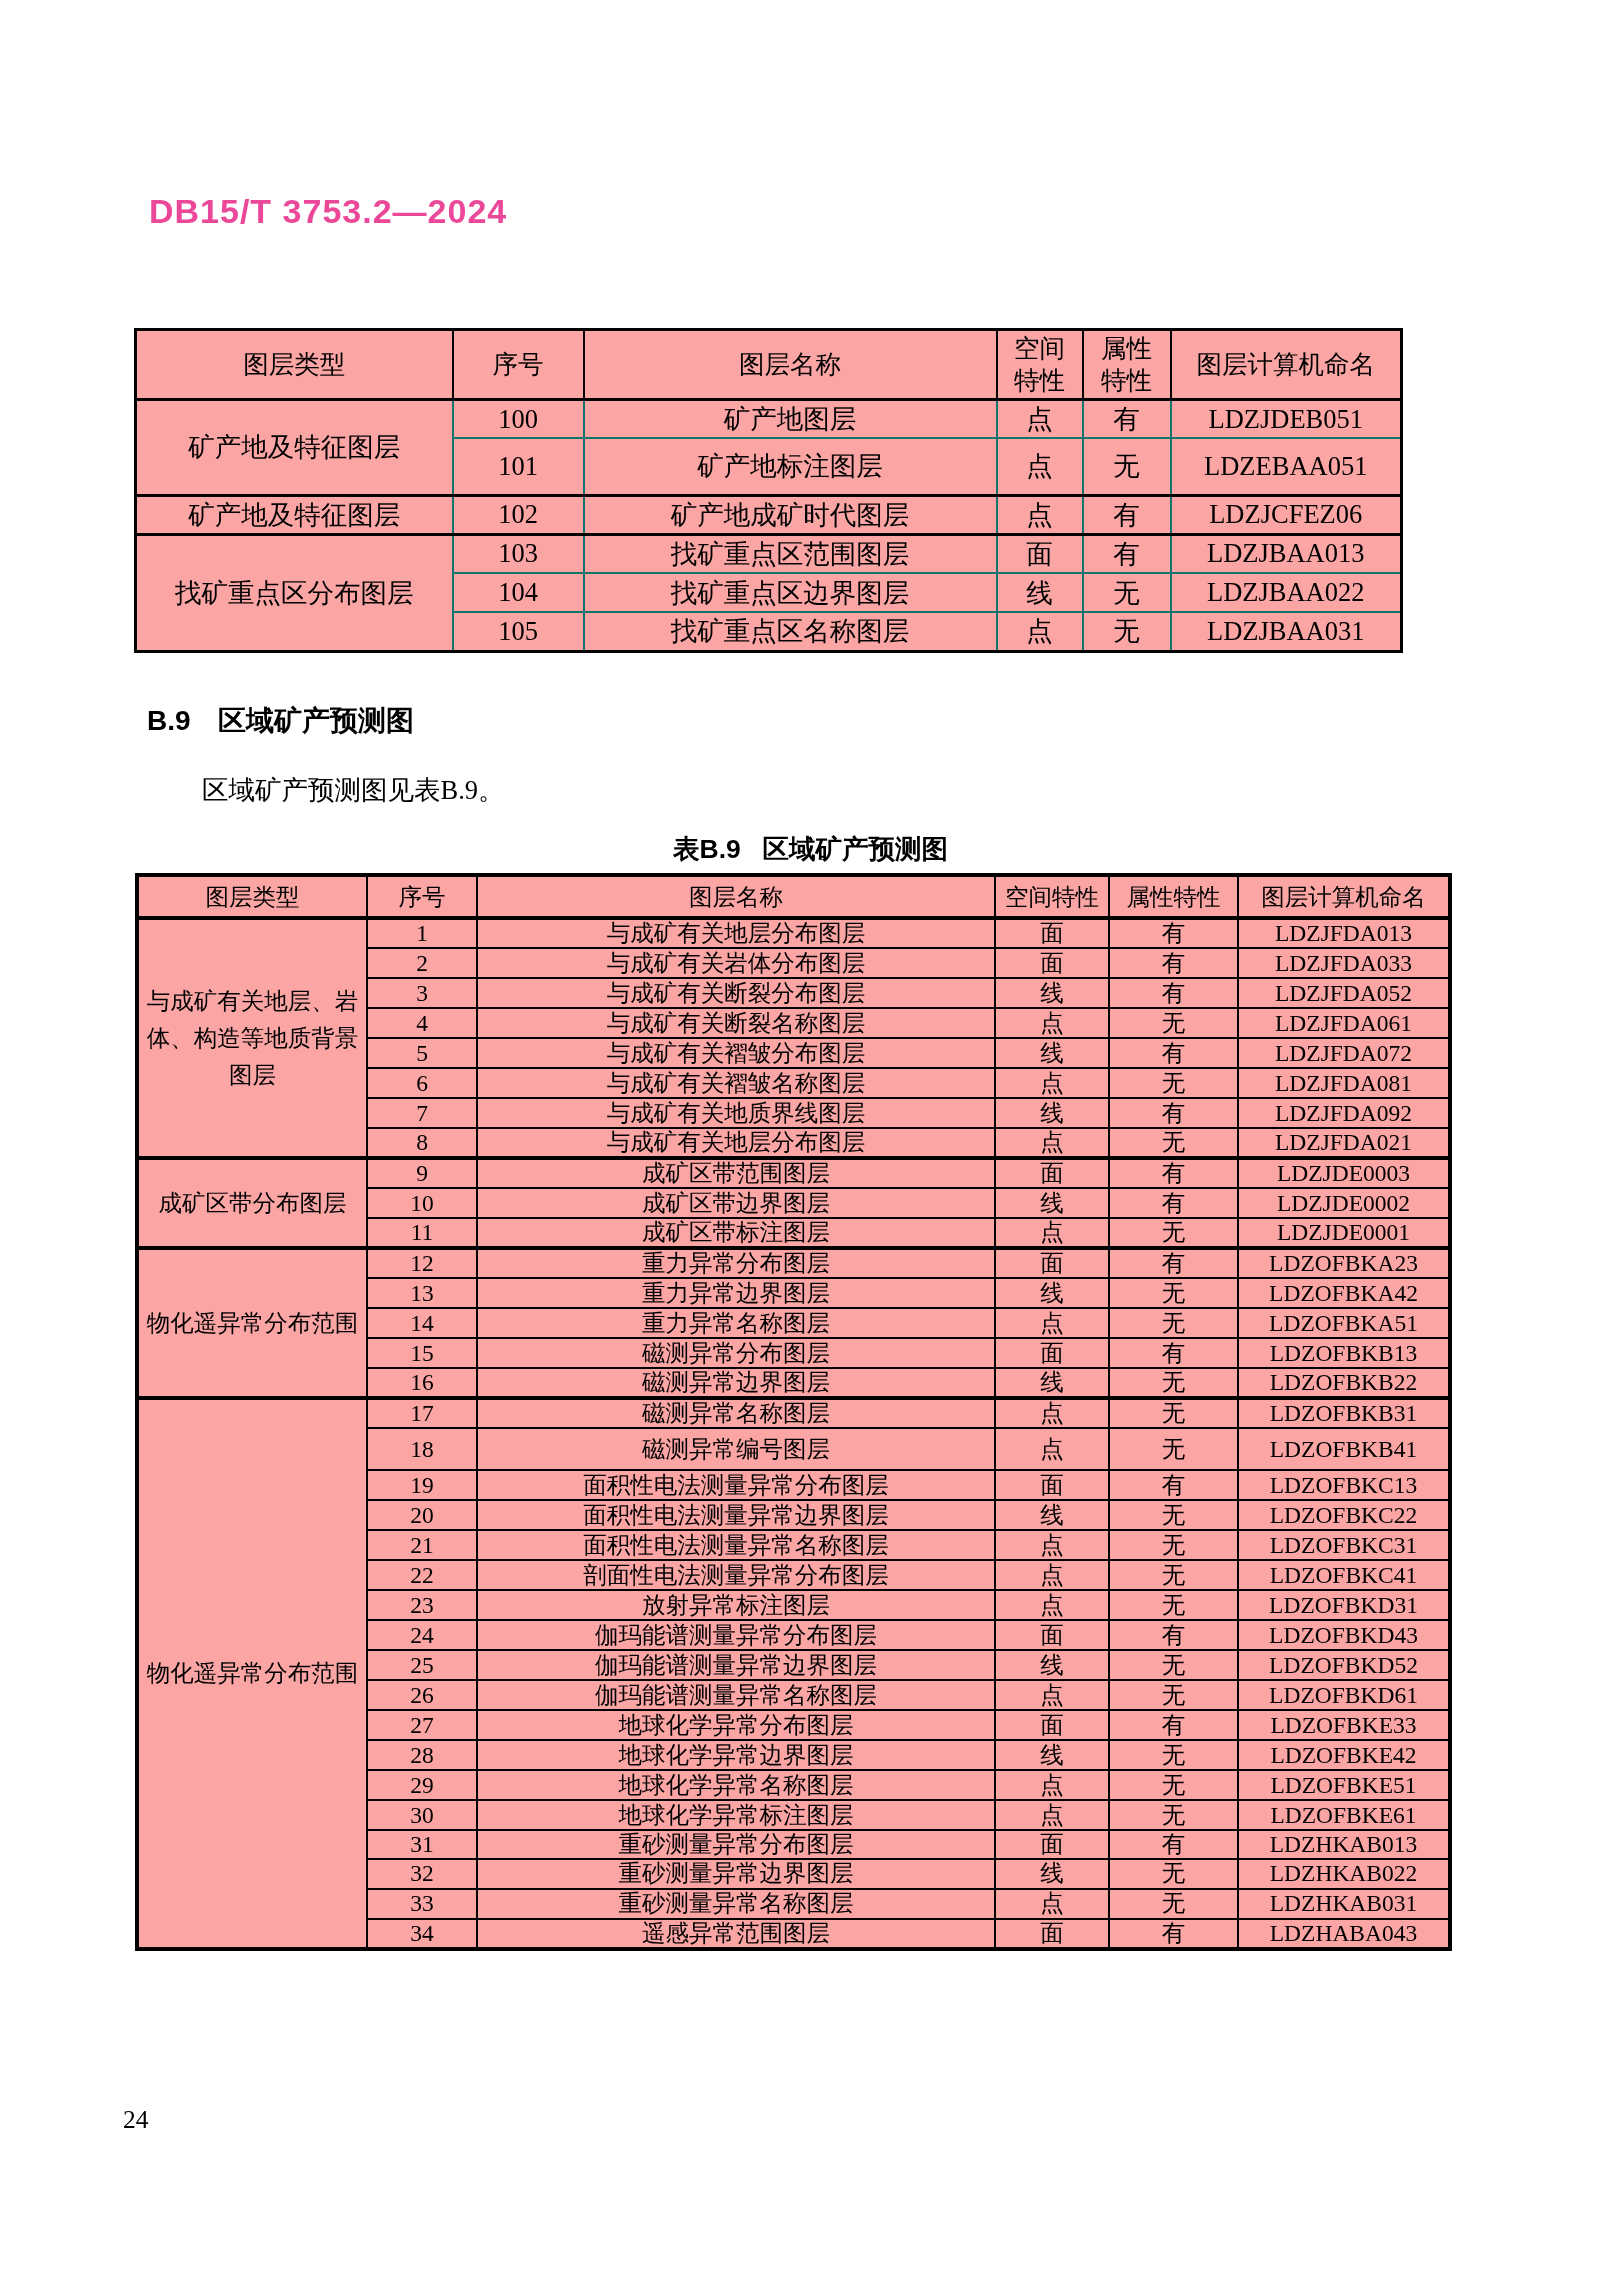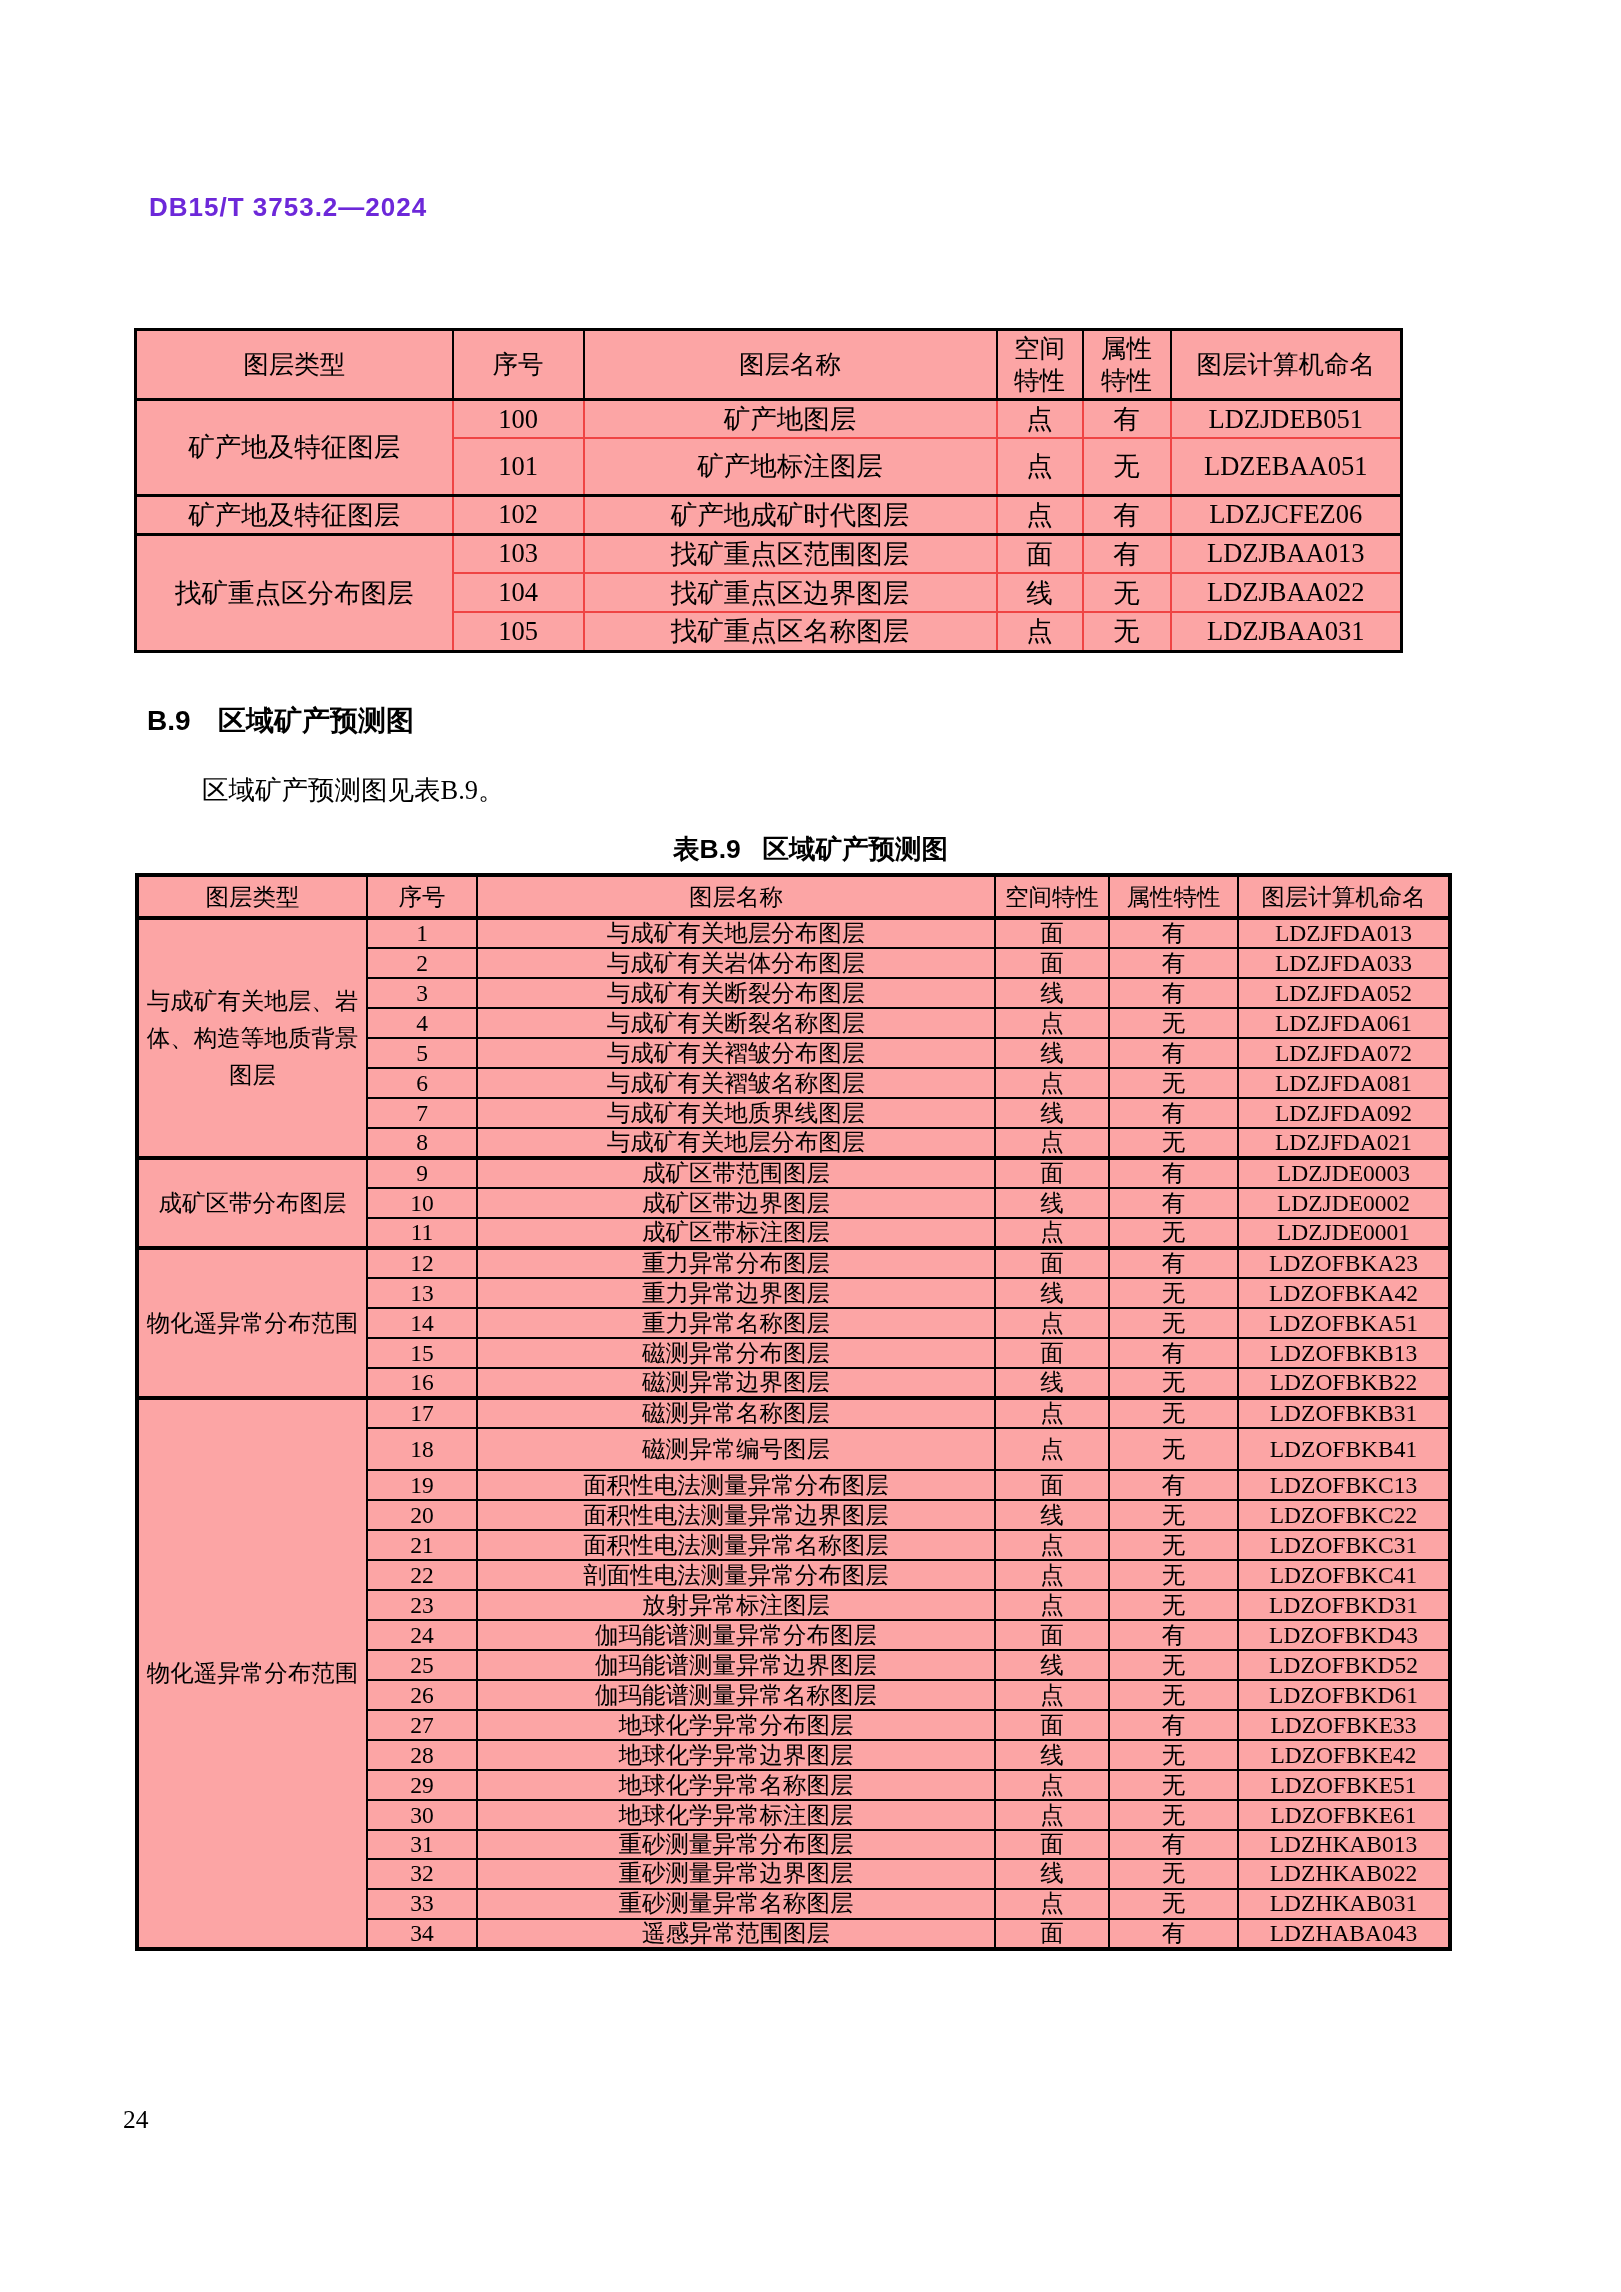--- a/index.html
+++ b/index.html
@@ -2,42 +2,42 @@
 <html><head>
 <meta charset="utf-8">
 <style>
   html,body{margin:0;padding:0;}
   body{width:1621px;height:2293px;background:#ffffff;position:relative;overflow:hidden;
        font-family:"Liberation Serif","DejaVu Serif",serif;color:#000;}
   .page{position:absolute;inset:0;background:#fff;}
 
   .doc-code{position:absolute;left:149px;top:192px;
     font-family:"Liberation Sans","DejaVu Sans",sans-serif;font-weight:bold;
-    font-size:26px;letter-spacing:1px;color:#6d28d9;}
+    font-size:34px;letter-spacing:1px;color:#ec4899;}
 
   .caption{position:absolute;left:0;width:1621px;text-align:center;font-size:26.5px;line-height:31px;}
   .caption .cap-label{font-family:"Liberation Sans","DejaVu Sans",sans-serif;font-weight:bold;margin-right:21.6px;}
   .caption .cap-title{font-family:"Liberation Sans","DejaVu Sans",sans-serif;font-weight:bold;}
   .caption .cap-suffix{font-weight:normal;}
   #caption-b8{top:277px;}
   #caption-b9{top:834px;}
 
   .section-heading{position:absolute;left:147px;top:702px;
     font-family:"Liberation Sans","DejaVu Sans",sans-serif;font-weight:bold;font-size:28px;}
   .section-heading .sec-no{margin-right:27.4px;}
   .intro-para{position:absolute;left:147px;top:772px;font-size:26.5px;text-indent:55px;}
 
   table{border-collapse:collapse;table-layout:fixed;position:absolute;background:#fca5a5;}
   th,td{text-align:center;vertical-align:middle;padding:0 3.9px;overflow:hidden;}
   th{font-weight:normal;white-space:pre-line;}
 
   
   #table-b8{left:134px;top:328px;width:1266px;border:3.9px solid #000;font-size:26.5px;}
   #table-b8 th{border:2px solid #000;border-bottom:3.9px solid #000;font-size:25.5px;line-height:32px;height:67px;}
-  #table-b8 td{border:2px solid #ef4444;}
+  #table-b8 td{border:2px solid #0f766e;}
   #table-b8 .group-end td{border-bottom:3.9px solid #000;}
   #table-b8 .type-cell{border-bottom:3.9px solid #000;}
 
   
   #table-b9{left:135px;top:873px;width:1313px;border:4.9px solid #000;font-size:23.5px;}
   #table-b9 th{border:2px solid #000;border-bottom:4.9px solid #000;font-size:23.5px;height:39px;}
   #table-b9 td{border:2.9px solid #000;border-left:2px solid #000;border-right:2px solid #000;line-height:26.5px;}
   #table-b9 .group-end td{border-bottom:4.9px solid #000;}
   #table-b9 .type-cell{border-bottom:4.9px solid #000;font-size:23.5px;line-height:37px;}
 

